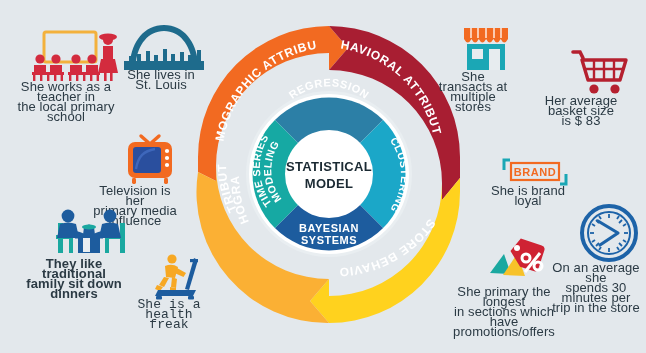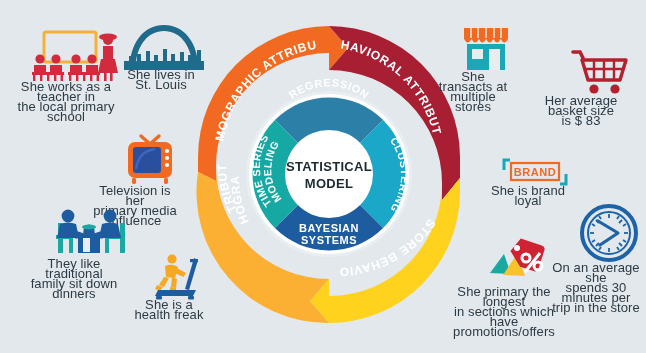--- a/index.html
+++ b/index.html
@@ -30,22 +30,22 @@
     letter-spacing: 0.1px;
     white-space: pre-line;
   }
   .ico { display: flex; justify-content: flex-end; align-items: flex-end; }
   .ico svg { display: block; }
 
   
   #c-teacher  { left: 6px;   top: 28px;  width: 120px; }
   #c-stlouis  { left: 118px; top: 22px;  width: 86px;  }
   #c-tv       { left: 92px;  top: 132px; width: 86px;  }
-  #c-dinner   { left: 20px;  top: 205px; width: 108px; }
-  #c-health   { left: 126px; top: 252px; width: 86px;  }
+  #c-dinner   { left: 20px;  top: 205px; width: 108px; font-weight: bold; }
+  #c-health   { left: 126px; top: 252px; width: 86px; font-family: Liberation Mono, monospace;  }
   #c-store    { left: 434px; top: 24px;  width: 78px;  }
   #c-cart     { left: 530px; top: 48px;  width: 102px; }
   #c-brand    { left: 488px; top: 158px; width: 80px;  }
   #c-promo    { left: 452px; top: 233px; width: 104px; }
   #c-clock    { left: 552px; top: 203px; width: 88px;  }
 </style>
 </head>
 <body>
 
 <div id="stage">

